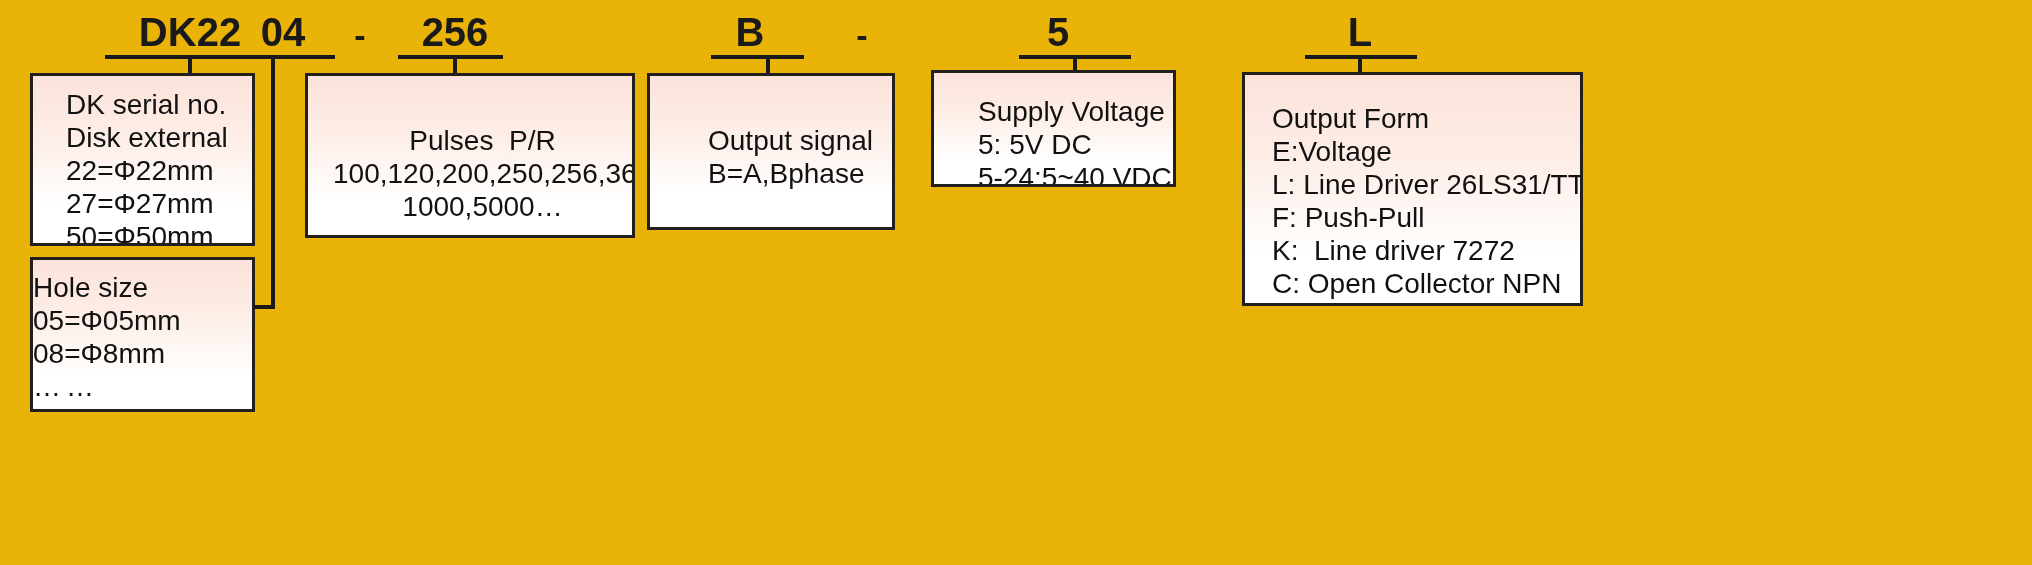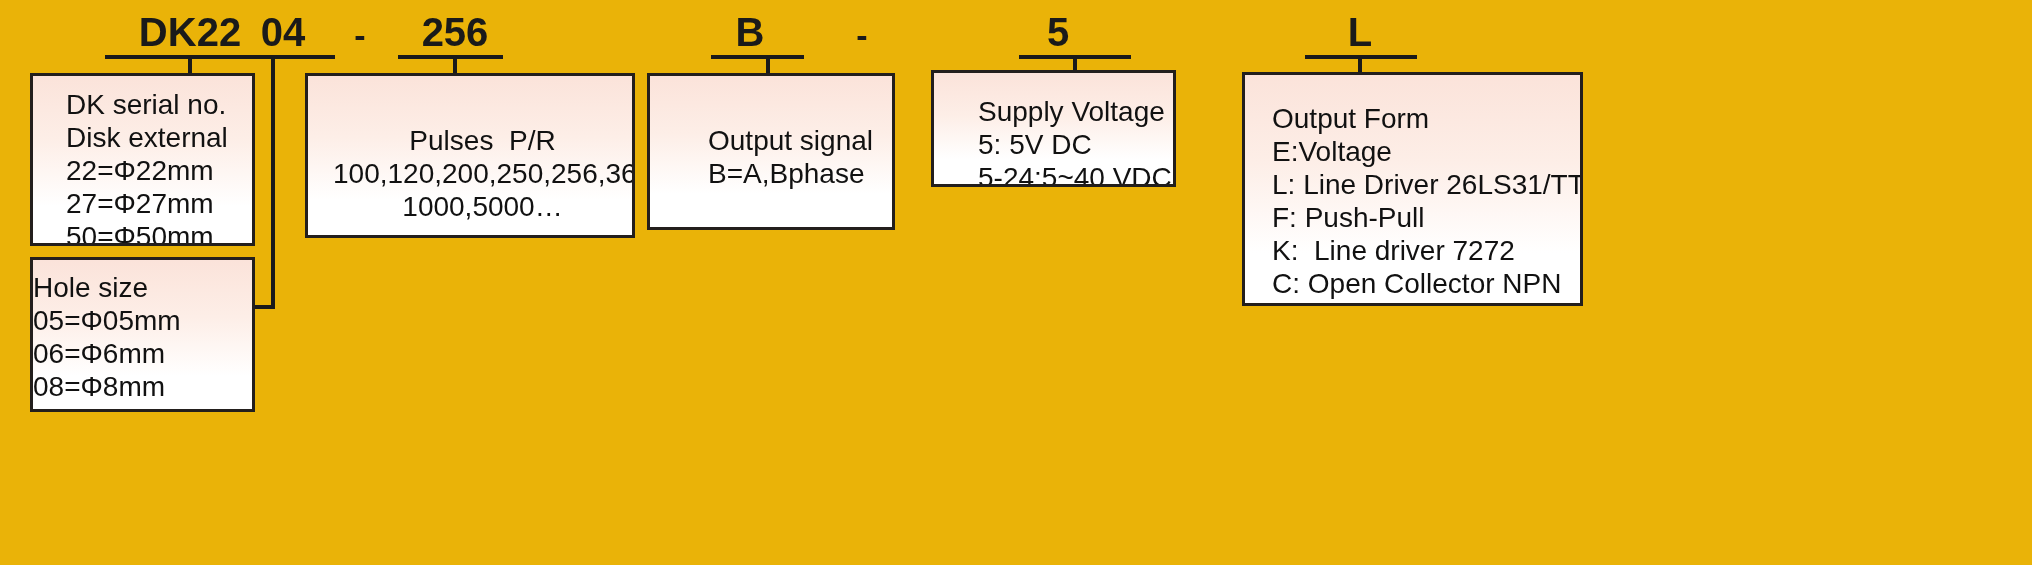--- a/index.html
+++ b/index.html
@@ -114,21 +114,20 @@
       <div class="line">27=Φ27mm</div>
       <div class="line">50=Φ50mm</div>
 
     </div>
   </div>
 
   <div class="box" style="left:30px; top:257px; width:225px; height:155px;">
     <div class="box-inner" style="top:11px; ">
       <div class="line">Hole size</div>
       <div class="line">05=Φ05mm</div>
-      <div class="line">06=Φ6mm</div>
       <div class="line">08=Φ8mm</div>
       <div class="line dots">……</div>
     </div>
   </div>
 
   <div class="box" style="left:305px; top:73px; width:330px; height:165px;text-align:center;">
     <div class="box-inner" style="top:48px; padding-left:25px;">
       <div class="line">Pulses  P/R</div>
       <div class="line">100,120,200,250,256,360,</div>
       <div class="line">1000,5000…</div>

